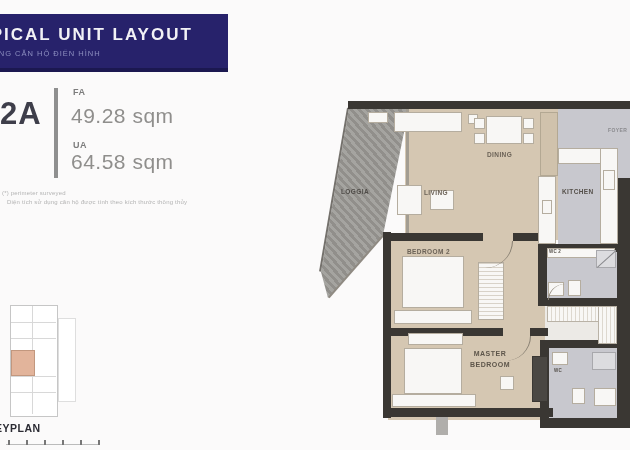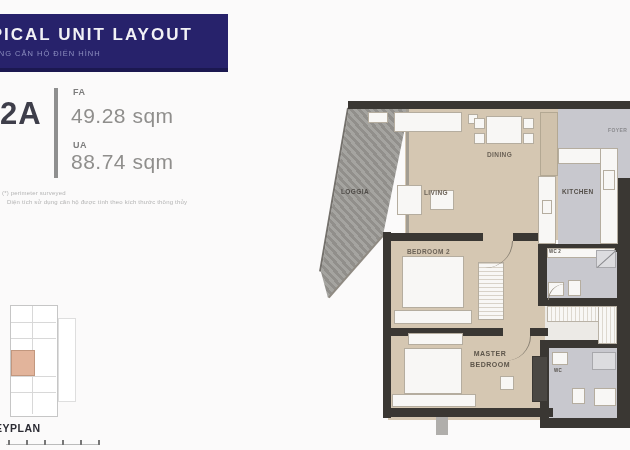--- a/index.html
+++ b/index.html
@@ -60,21 +60,21 @@
 <div class="hdr">
   <div class="hdr-title">TYPICAL UNIT LAYOUT</div>
   <div class="hdr-sub">MẶT BẰNG CĂN HỘ ĐIỂN HÌNH</div>
 </div>
 
 <div class="unit-code">2A</div>
 <div class="vbar"></div>
 <div class="area-lbl" style="top:87px;">FA</div>
 <div class="area-val" style="top:104px;">49.28 sqm</div>
 <div class="area-lbl" style="top:140px;">UA</div>
-<div class="area-val" style="top:150px;">88.74 sqm</div>
+<div class="area-val" style="top:150px;">64.58 sqm</div>
 
 <div class="note" style="left:2px;top:190px;">(*) perimeter surveyed</div>
 <div class="note" style="left:7px;top:199px;">Diện tích sử dụng căn hộ được tính theo kích thước thông thủy</div>
 
 <div class="abs" style="left:2px;top:300px;width:80px;height:125px;">
   <div class="abs" style="left:8px;top:5px;width:46px;height:110px;border:1px solid #c6c6c6;background:#fff;"></div>
   <div class="abs" style="left:56px;top:18px;width:16px;height:82px;border:1px solid #dedede;background:#fff;"></div>
   <div class="kp-line" style="left:30px;top:6px;width:1px;height:108px;"></div>
   <div class="kp-line" style="left:9px;top:22px;width:45px;height:1px;"></div>
   <div class="kp-line" style="left:9px;top:38px;width:45px;height:1px;"></div>

